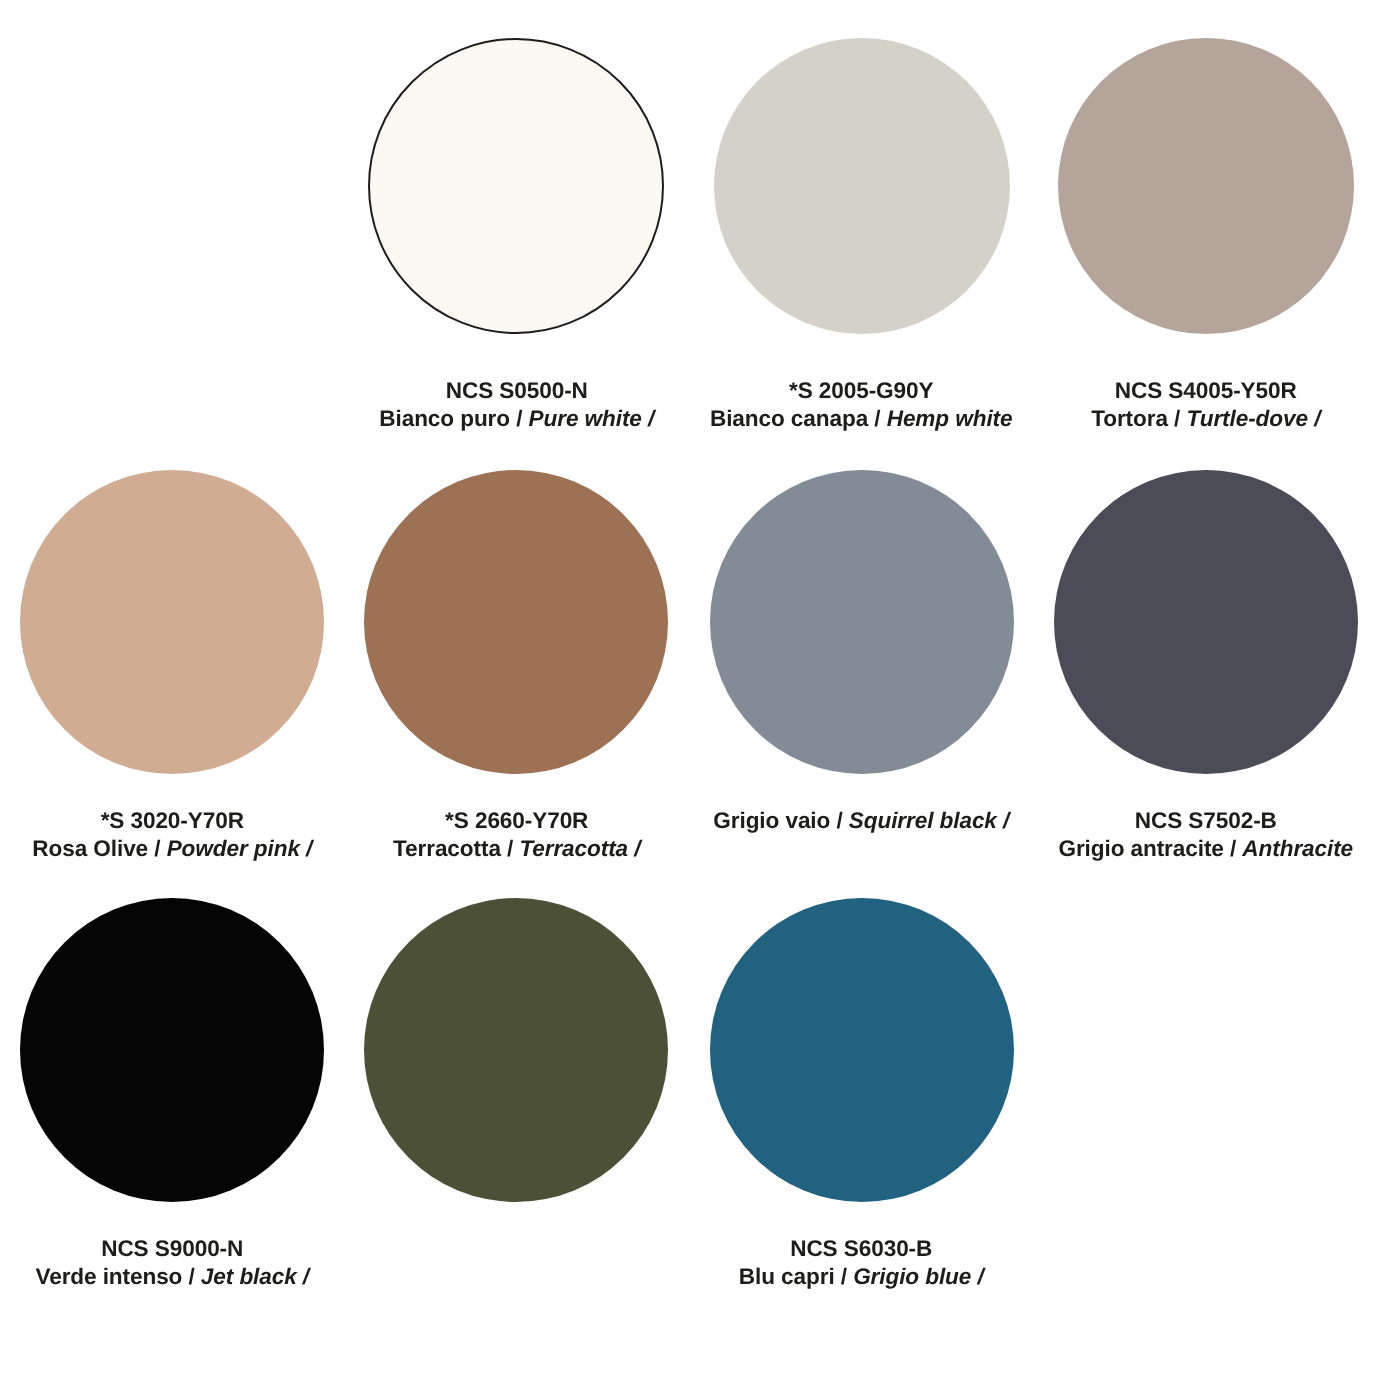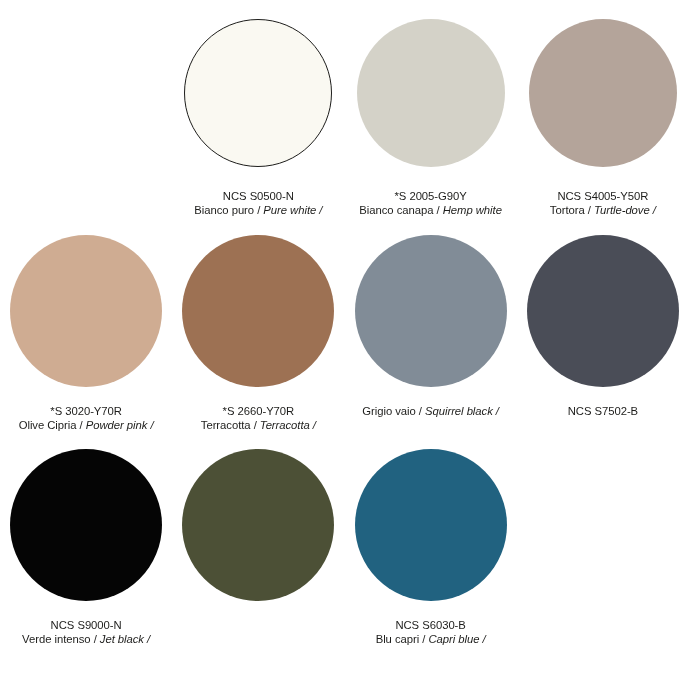--- a/index.html
+++ b/index.html
@@ -16,20 +16,21 @@
     overflow: hidden;
   }
   .palette {
     width: 689px;
     height: 690px;
     position: relative;
   }
   .row {
     display: flex;
     width: 689px;
+    font-weight: bold;
   }
   .swatch-cell {
     width: 172.25px;
     display: flex;
     flex-direction: column;
     align-items: center;
   }
   .disc-wrap {
     width: 100%;
     display: flex;
@@ -117,21 +118,21 @@
     </div>
   </div>
 
   <div class="row row-2">
     <div class="swatch-cell">
       <div class="disc-wrap">
         <div class="disc" style="background-color: rgb(207, 172, 146);"></div>
       </div>
       <div class="caption">
         <span class="code">*S 3020-Y70R</span>
-        <span class="names"><span>Olive Cipria / </span><span class="it">Powder pink / </span></span>
+        <span class="names"><span>Rosa Olive / </span><span class="it">Powder pink / </span></span>
       </div>
     </div>
 
     <div class="swatch-cell">
       <div class="disc-wrap">
         <div class="disc" style="background-color: rgb(157, 113, 83);"></div>
       </div>
       <div class="caption">
         <span class="code">*S 2660-Y70R</span>
         <span class="names"><span>Terracotta / </span><span class="it">Terracotta / </span></span>
@@ -146,20 +147,21 @@
         <span class="names"><span>Grigio vaio / </span><span class="it">Squirrel black / </span></span>
       </div>
     </div>
 
     <div class="swatch-cell">
       <div class="disc-wrap">
         <div class="disc" style="background-color: rgb(74, 77, 87);"></div>
       </div>
       <div class="caption">
         <span class="code">NCS S7502-B</span>
+        <span class="names"><span>Grigio antracite / </span><span class="it">Anthracite</span></span>
       </div>
     </div>
   </div>
 
   <div class="row row-3">
     <div class="swatch-cell">
       <div class="disc-wrap">
         <div class="disc" style="background-color: rgb(5, 5, 5);"></div>
       </div>
       <div class="caption">
@@ -174,18 +176,18 @@
         <div class="disc" style="background-color: rgb(76, 80, 54);"></div>
       </div>
     </div>
 
     <div class="swatch-cell">
       <div class="disc-wrap">
         <div class="disc" style="background-color: rgb(33, 98, 128);"></div>
       </div>
       <div class="caption">
         <span class="code">NCS S6030-B</span>
-        <span class="names"><span>Blu capri / </span><span class="it">Capri blue / </span></span>
+        <span class="names"><span>Blu capri / </span><span class="it">Grigio blue / </span></span>
       </div>
     </div>
   </div>
 
 </div>
 
 </body></html>

